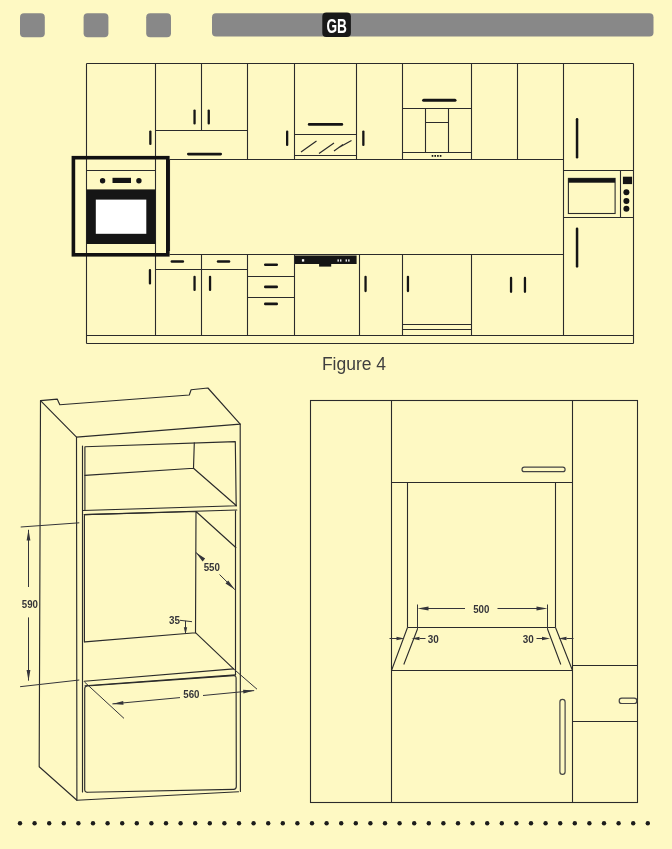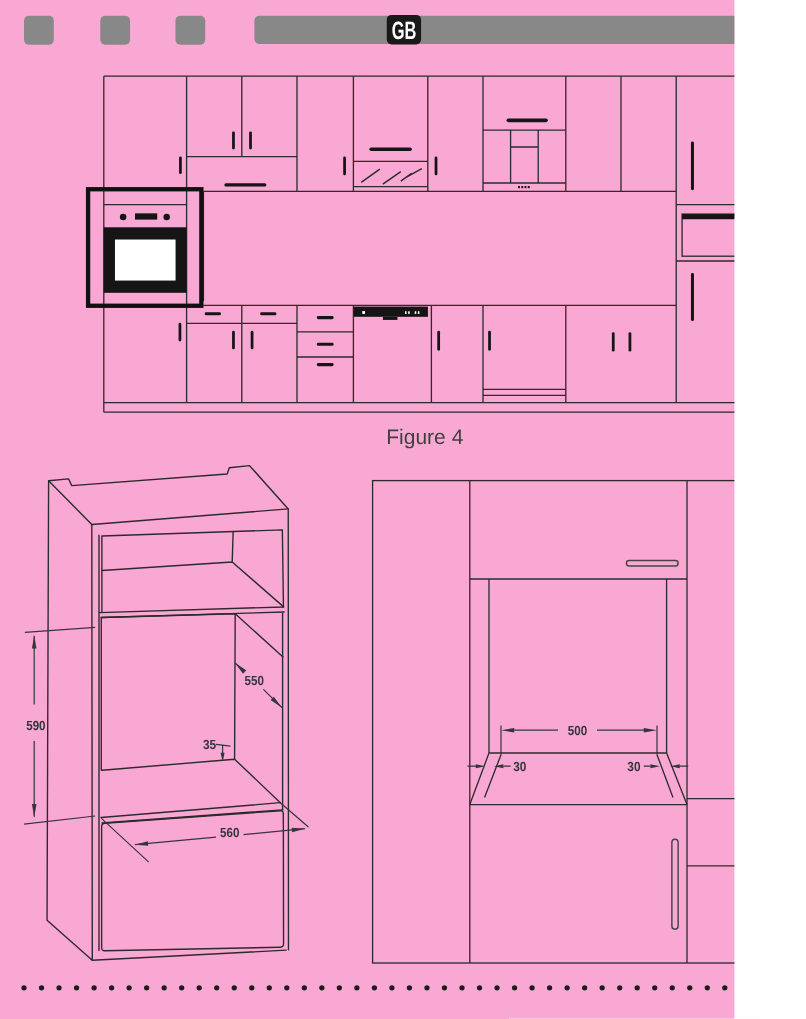--- a/index.html
+++ b/index.html
@@ -1,16 +1,16 @@
 <!DOCTYPE html>
 <html><head>
 <meta charset="utf-8">
 <style>
   html,body{margin:0;padding:0;background:#ffffff;}
-  .page{position:relative;width:612px;height:849px;background:#f9a8d4;overflow:hidden;}
+  .page{position:relative;width:672px;height:849px;background:#fef9c3;overflow:hidden;}
   svg{display:block;}
   text{font-family:"Liberation Sans", sans-serif;}
 </style>
 </head>
 <body>
 <div class="page">
 <svg width="672" height="849" viewBox="0 0 672 849" fill="none" stroke="none">
 
 <g>
         <rect x="20" y="13.2" width="24.8" height="24" rx="4" fill="#888888"></rect>

